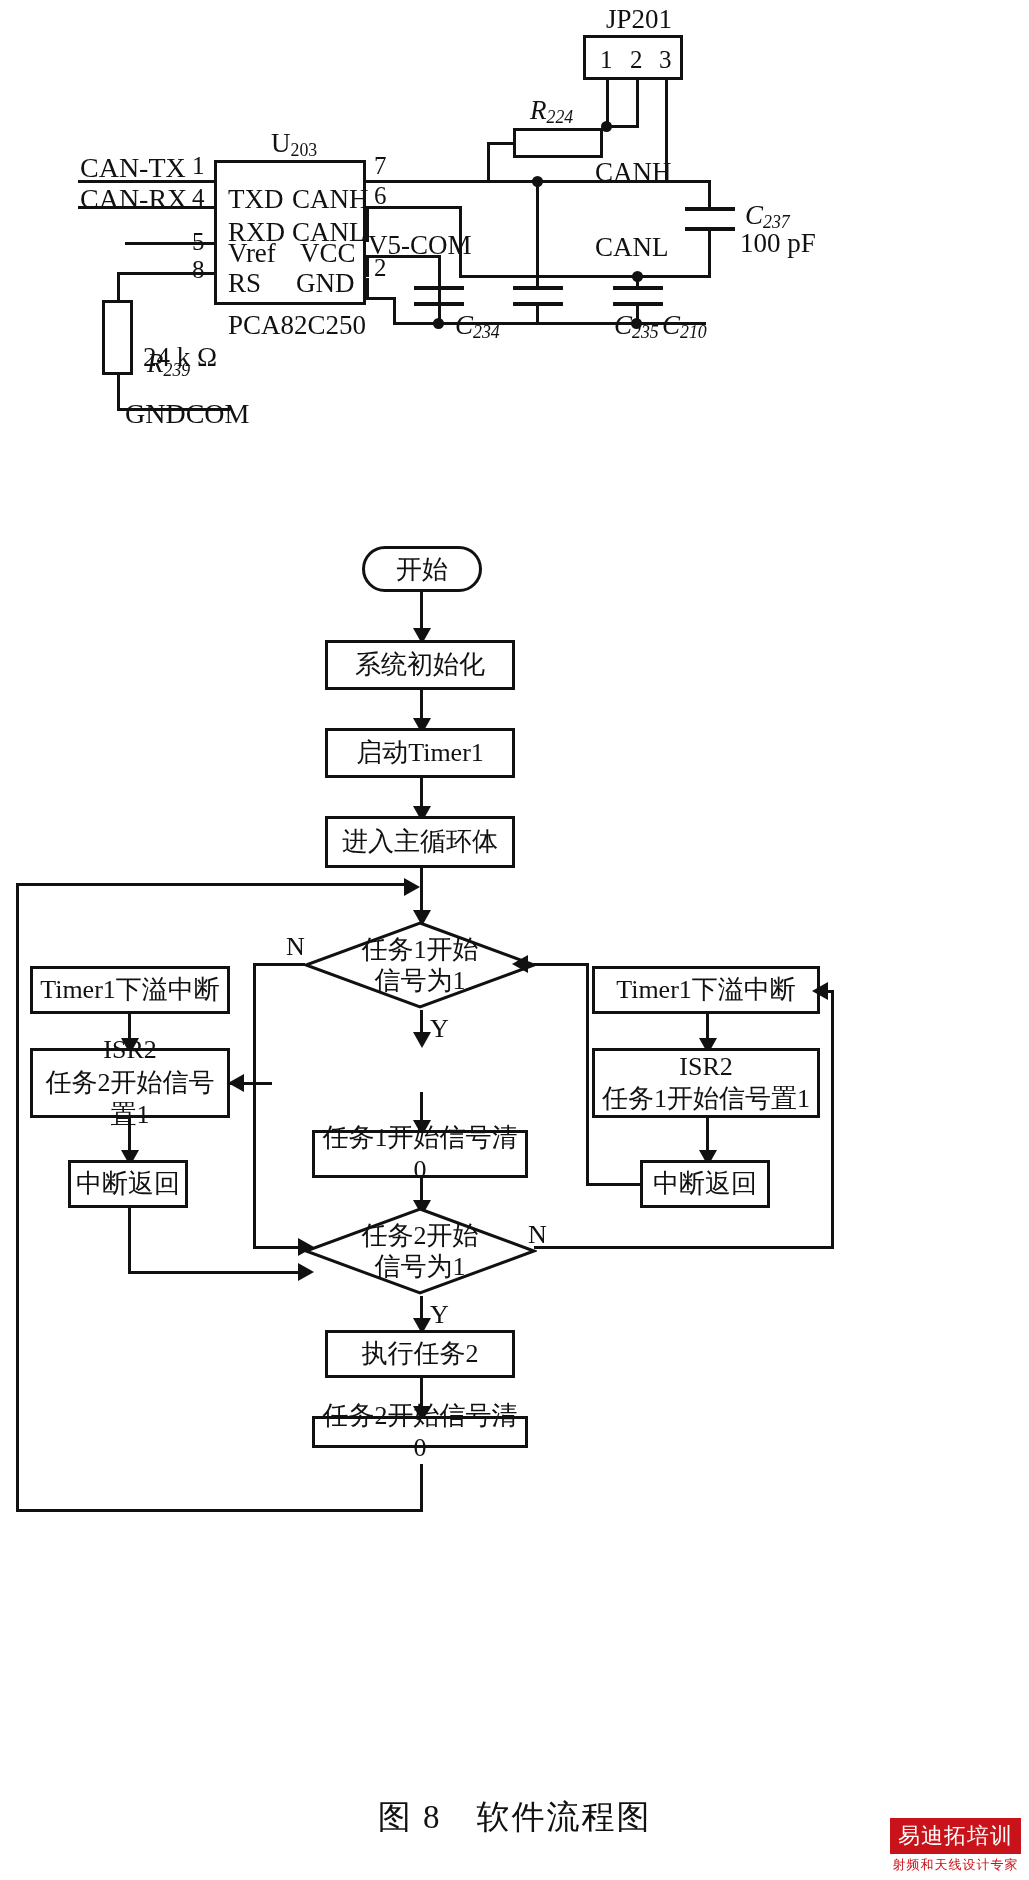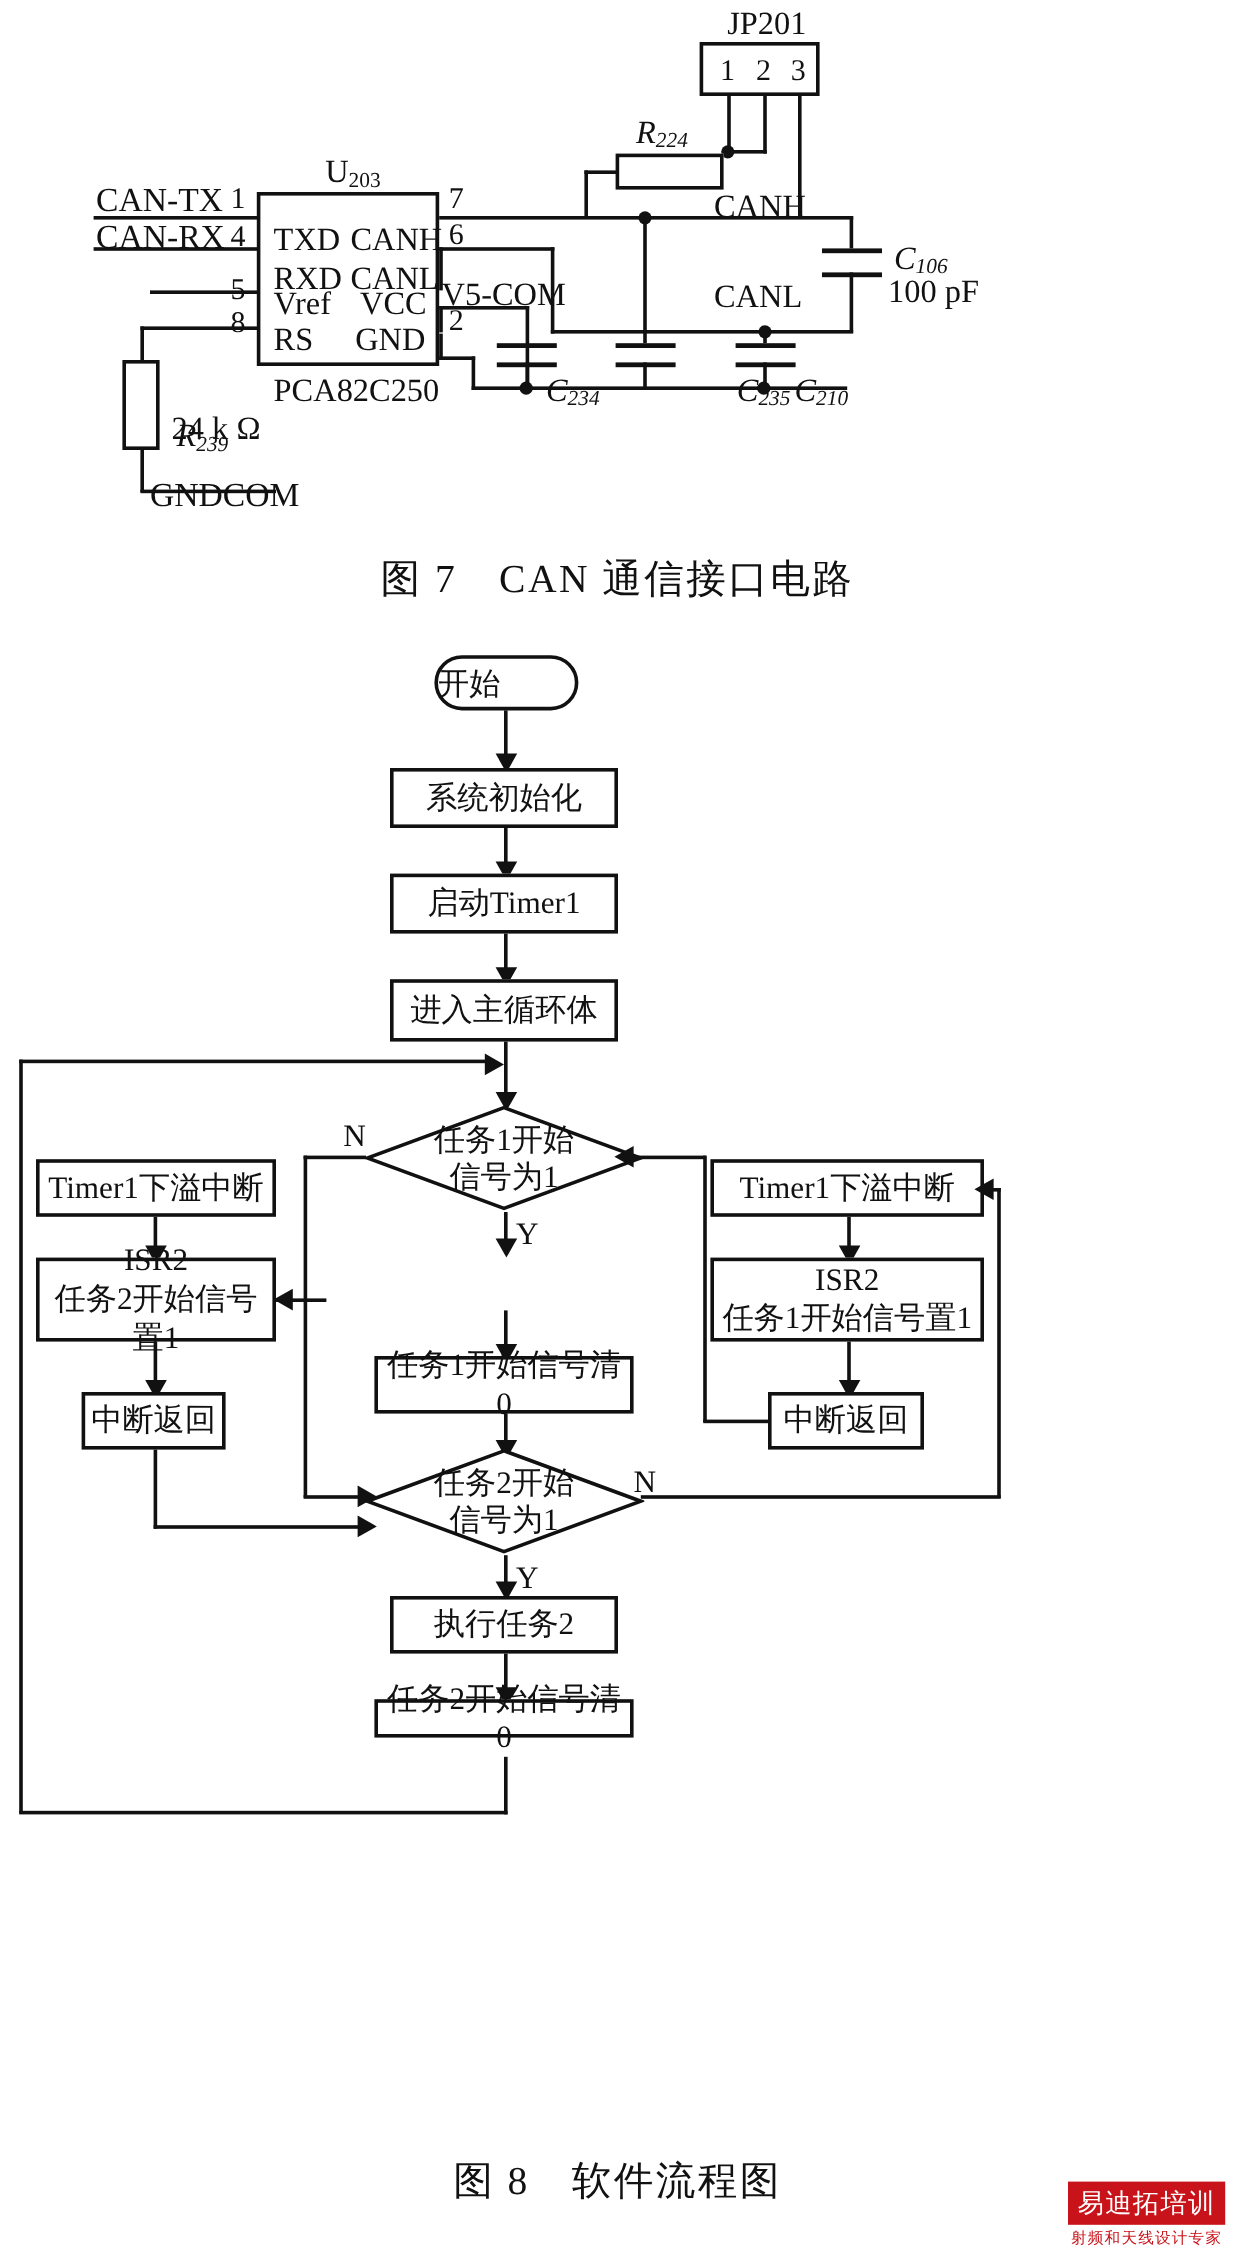--- a/index.html
+++ b/index.html
@@ -34,21 +34,21 @@
   
   .caption{position:absolute;width:100%;text-align:center;font-size:33px;letter-spacing:2px;}
 
   
   #flow{position:absolute;left:0;top:520px;width:1029px;height:1360px;}
   .fbox{position:absolute;border:3px solid #111;background:#fff;box-sizing:border-box;
         display:flex;align-items:center;justify-content:center;text-align:center;
         font-size:26px;line-height:1.25;padding:2px 4px;}
   .fbox.two{flex-direction:column;}
   .term{position:absolute;border:3px solid #111;background:#fff;box-sizing:border-box;
-        border-radius:40px;display:flex;align-items:center;font-size:26px;}
+        border-radius:40px;display:flex;align-items:center;justify-content:center;font-size:26px;}
   .diamond{position:absolute;}
   .diamond svg{position:absolute;left:0;top:0;}
   .diamond .dtext{position:absolute;left:0;top:0;width:100%;height:100%;
         display:flex;flex-direction:column;align-items:center;justify-content:center;
         font-size:26px;line-height:1.2;text-align:center;}
   .arrow{position:absolute;width:0;height:0;}
   .arrow.down{border-left:9px solid transparent;border-right:9px solid transparent;border-top:16px solid #111;}
   .arrow.left{border-top:9px solid transparent;border-bottom:9px solid transparent;border-right:16px solid #111;}
   .arrow.right{border-top:9px solid transparent;border-bottom:9px solid transparent;border-left:16px solid #111;}
   .yn{position:absolute;font-size:26px;}
@@ -186,25 +186,24 @@
     <div class="dot" style="left:433px;top:318px;"></div>
     <div class="dot" style="left:631px;top:318px;"></div>
 
     <div class="wire wv" style="left:708px;top:180px;height:27px;"></div>
     <div class="capv" style="left:685px;top:207px;width:50px;height:26px;">
       <i style="top:0;"></i>
         <i style="top:20px;"></i>
     </div>
     <div class="wire wv" style="left:708px;top:227px;height:50px;"></div>
     <div class="refdes ital" style="left:745px;top:200px;">
-      <span>C</span><span class="sub">106</span>
+      <span>C</span><span class="sub">237</span>
     </div>
     <div class="refdes" style="left:740px;top:228px;">100 pF</div>
 
-    <div class="caption" style="top:460px;">图 7　CAN 通信接口电路</div>
   </div>
 
   <div id="flow">
 
     <div class="term" style="left:362px;top:26px;width:120px;height:46px;">
       <span>开始</span>
     </div>
     <div class="wire wv" style="left:420px;top:72px;height:44px;"></div>
     <div class="arrow down" style="left:413px;top:108px;"></div>
 

